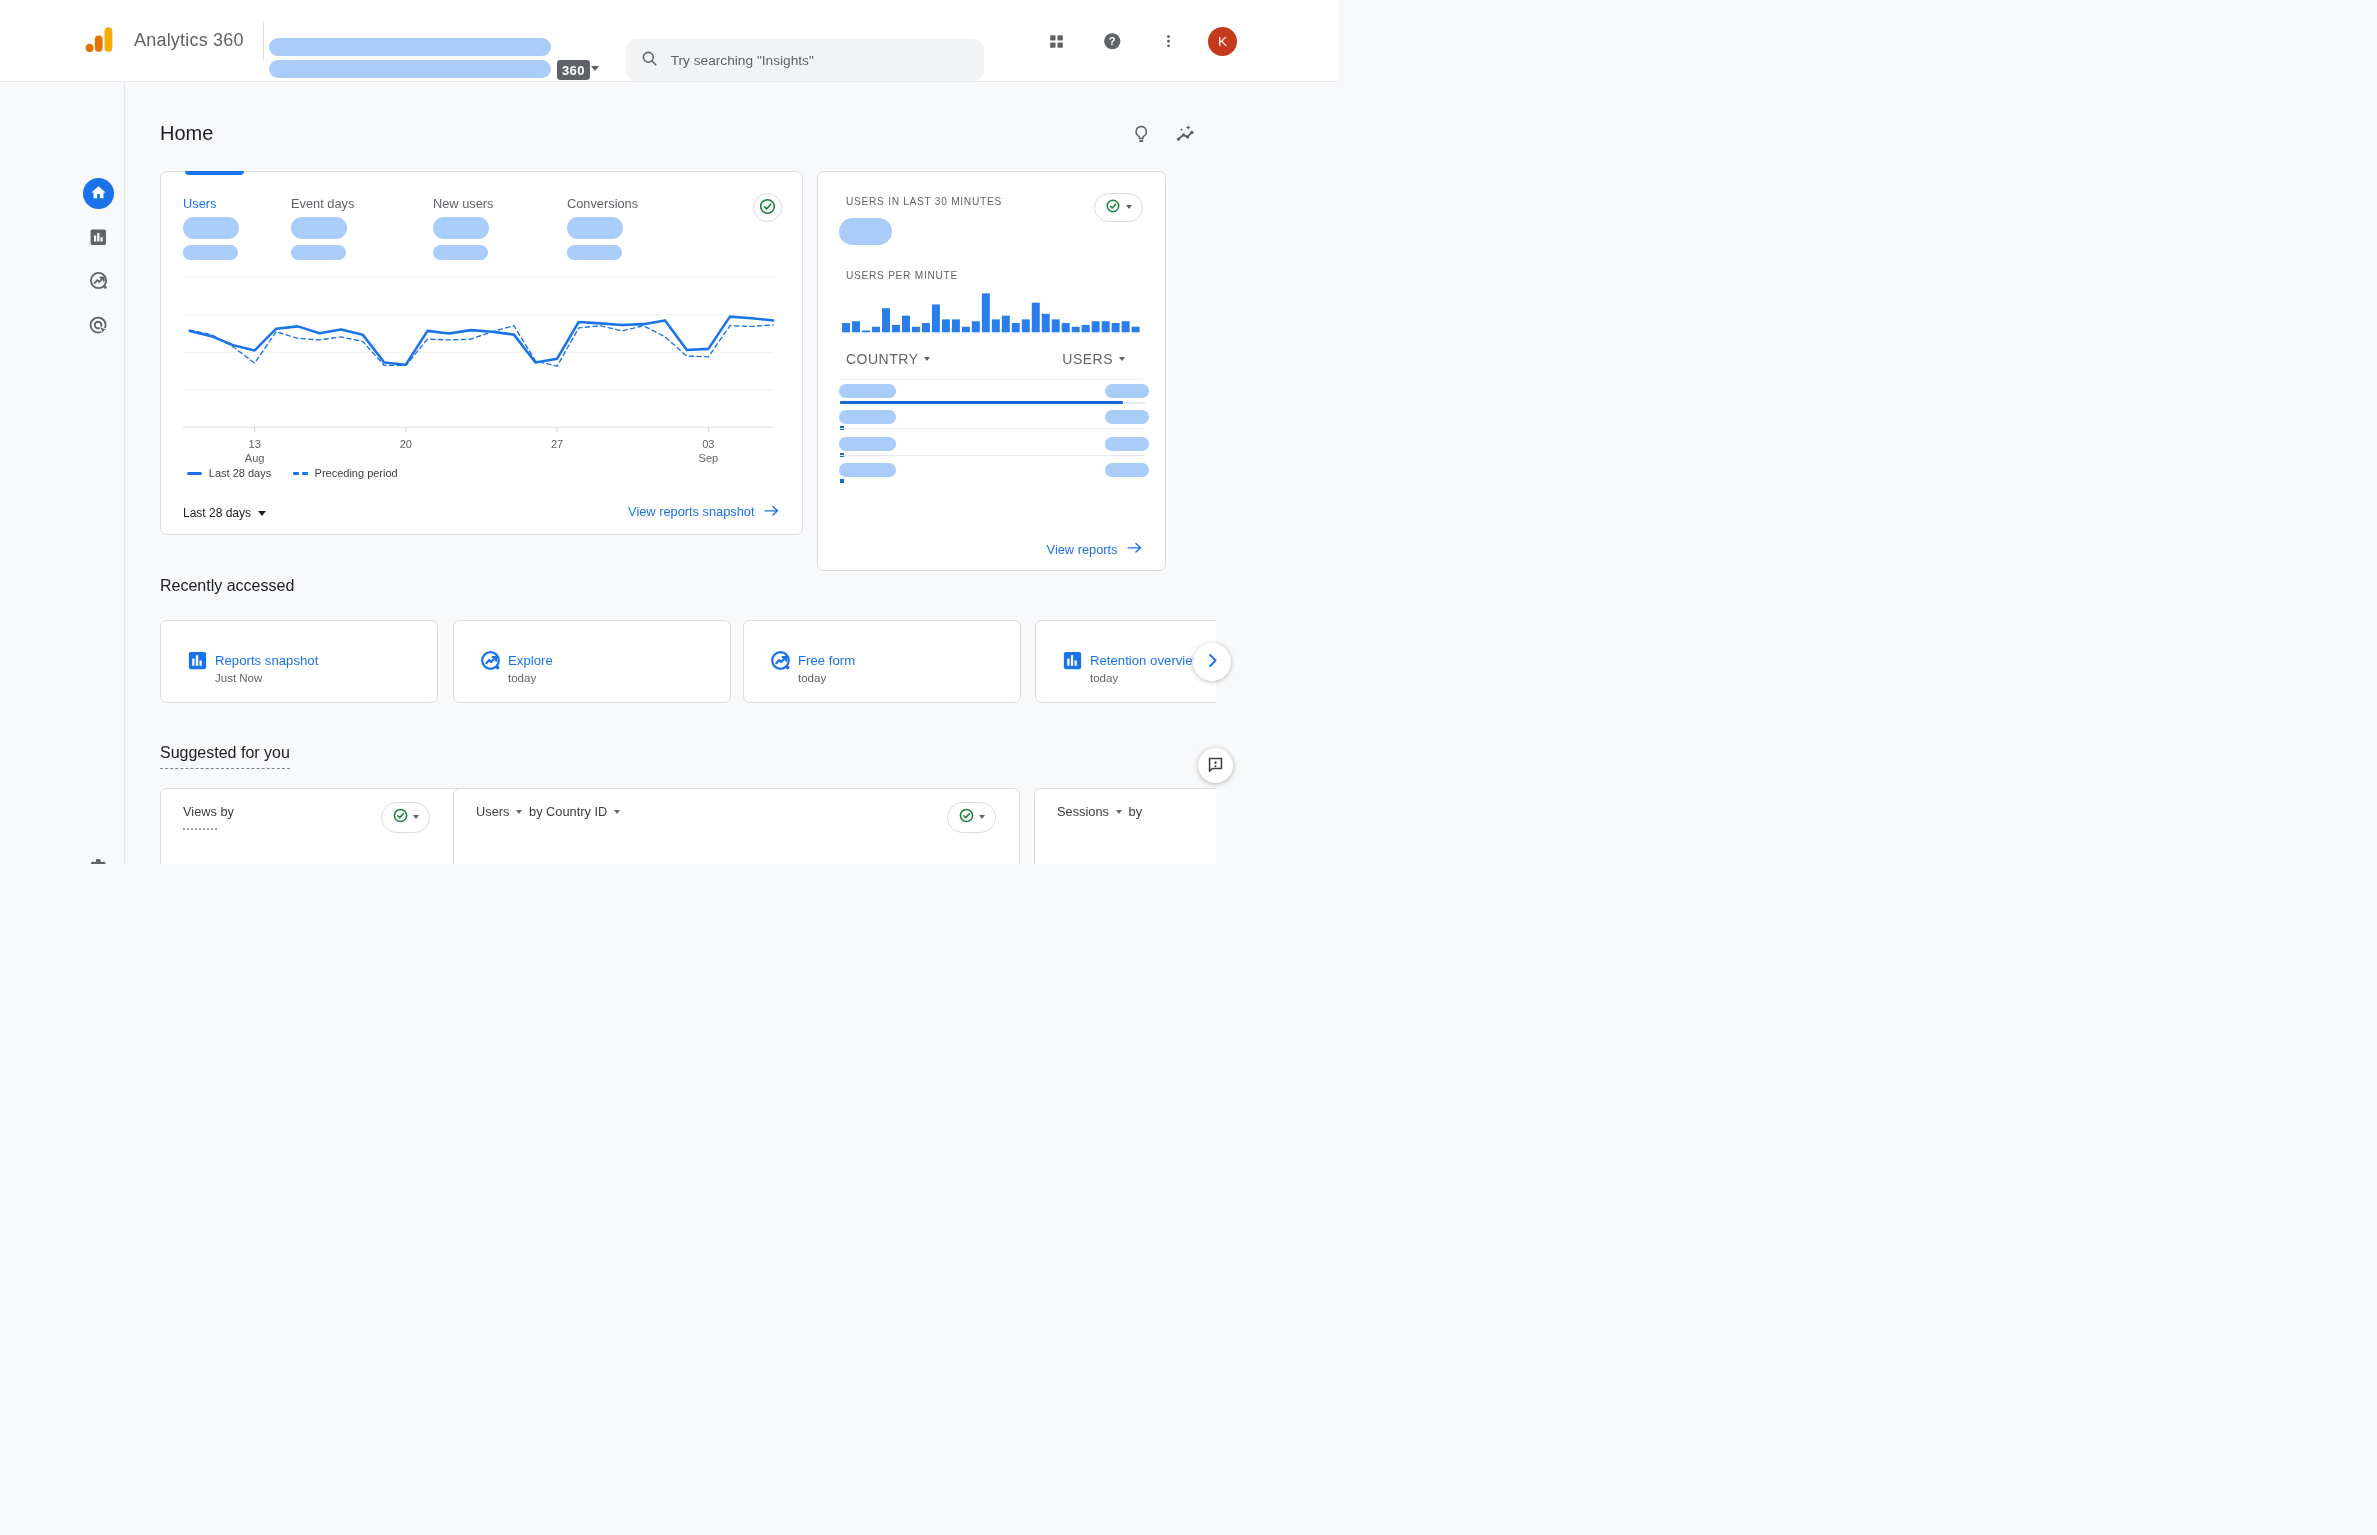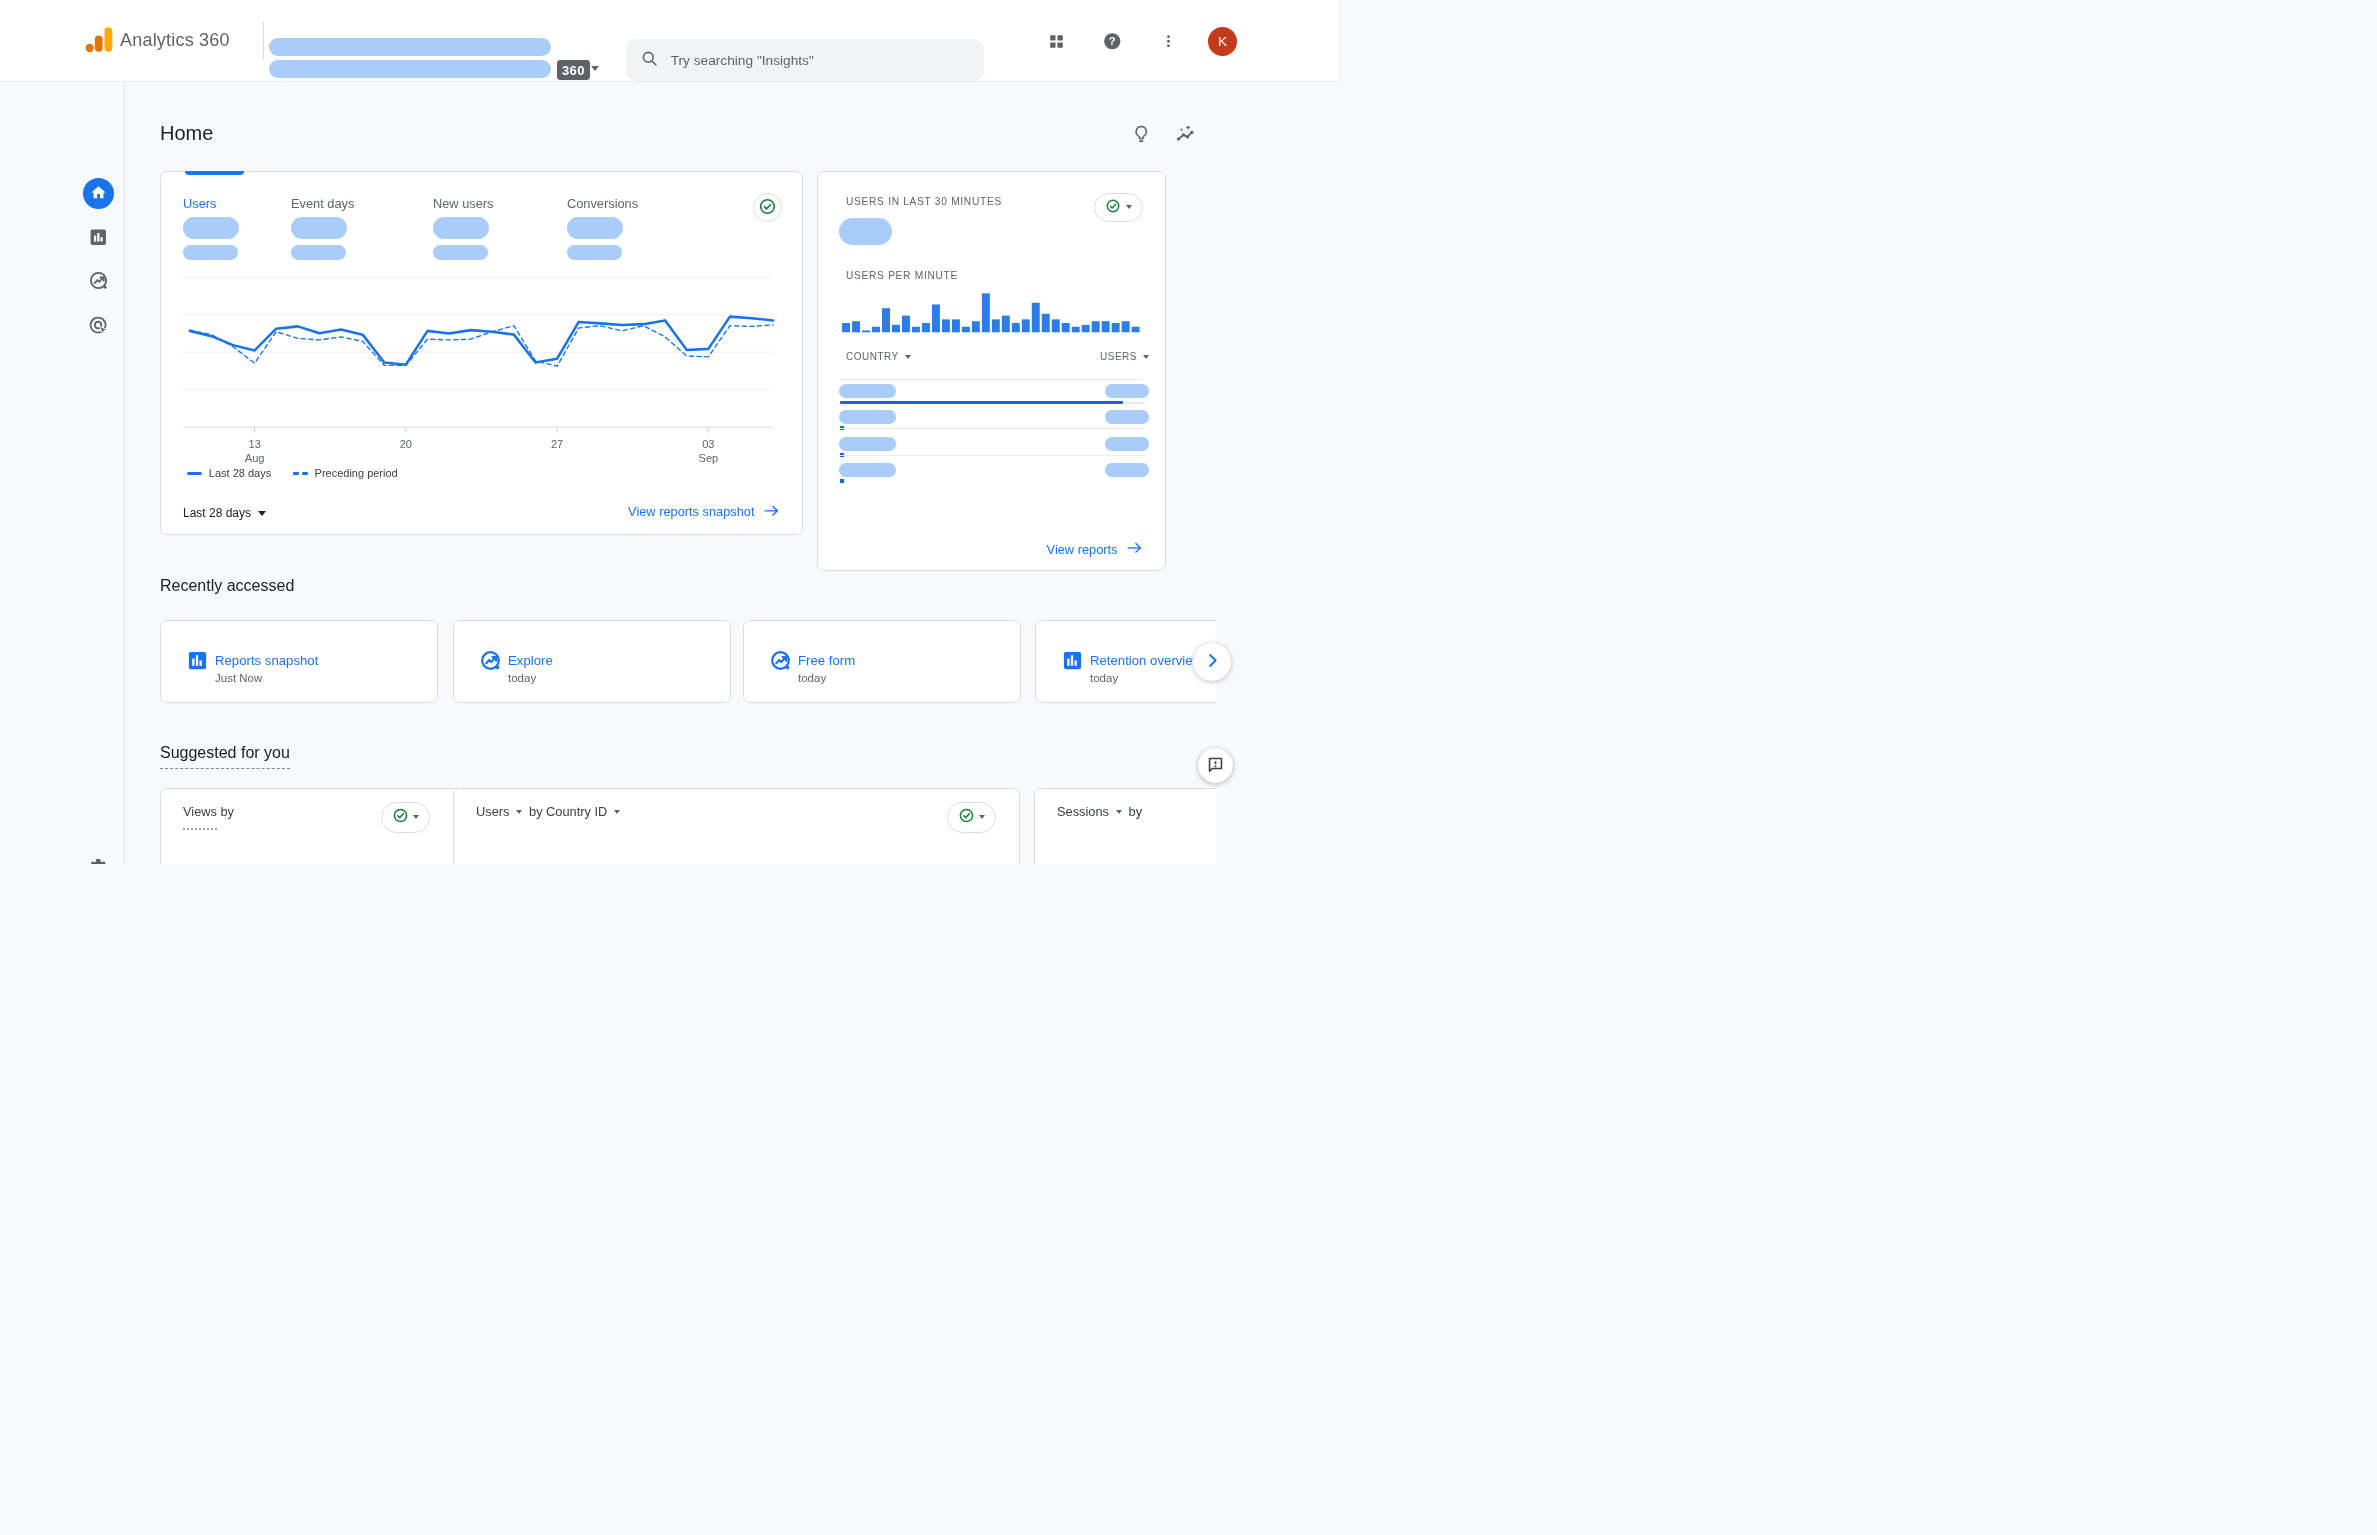--- a/index.html
+++ b/index.html
@@ -1,21 +1,21 @@
 <!DOCTYPE html>
 <html style="font-size:13.7px"><head>
 <meta charset="utf-8">
 <style>
   * { box-sizing: border-box; margin:0; padding:0; }
   html,body { width:1338px; height:864px; overflow:hidden; }
   body { font-family:"Liberation Sans", sans-serif; background:#f8f9fa; position:relative; color:#202124; }
 
   
   .header { position:absolute; left:0; top:0; width:1338px; height:82px; background:#fff; border-bottom:0.9px solid #e8eaed; z-index:5; }
-  .logo { position:absolute; left:85px; top:50%; transform:translateY(-50%); display:flex; align-items:center; gap:6px; cursor:pointer; }
+  .logo { position:absolute; left:85px; top:50%; transform:translateY(-50%); display:flex; align-items:center; gap:20px; cursor:pointer; }
   .logo-text { font-size:18px; color:#5f6368; letter-spacing:0.2px; }
   .hdr-divider { position:absolute; left:263px; top:22px; width:0.9px; height:38px; background:#dadce0; }
   .redact { background:#a9cdf8; border-radius:853px; }
   .acct-pill-top { position:absolute; left:269px; top:38px; width:282px; height:18px; }
   .acct-pill-bottom { position:absolute; left:269px; top:60px; width:282px; height:18px; }
   .badge360 { position:absolute; left:557px; top:60px; background:#5f6368; color:#fff; font-size:13px; font-weight:bold; padding:2.6px 5.1px; border-radius:3.4px; letter-spacing:0.3px; }
   .caret { width:0; height:0; border-left:4.3px solid transparent; border-right:4.3px solid transparent; border-top:5.1px solid #5f6368; display:inline-block; }
   .acct-caret { position:absolute; left:591px; top:66px; }
   .search { position:absolute; left:626px; top:39px; width:358px; height:42px; background:#f1f3f4; border-radius:10.2px; display:flex; align-items:center; padding:0 13.7px; gap:12px; }
   .search input { border:none; outline:none; background:transparent; font-size:13.7px; color:#202124; width:100%; font-family:inherit; }
@@ -57,21 +57,21 @@
   .card-footer-left { position:absolute; left:22px; bottom:13.7px; font-size:12px; color:#202124; display:flex; align-items:center; gap:6.8px; cursor:pointer; }
   .card-link { position:absolute; right:22px; bottom:13.7px; font-size:12.8px; font-weight:500; color:#1a73e8; display:flex; align-items:center; gap:8.5px; cursor:pointer; }
 
   
   .realtime { left:817px; top:171px; width:349px; height:400px; }
   .rt-title { position:absolute; left:28px; top:24px; font-size:10.2px; font-weight:500; color:#5f6368; letter-spacing:0.7px; }
   .rt-status { position:absolute; right:22px; top:20.5px; width:49px; height:29px; border:0.9px solid #dadce0; border-radius:14.5px; background:#fff; display:flex; align-items:center; justify-content:center; gap:4.3px; cursor:pointer; }
   .rt-count { position:absolute; left:20.5px; top:46px; width:53px; height:27px; border-radius:13.7px; }
   .rt-permin { position:absolute; left:28px; top:98px; font-size:10.2px; font-weight:500; color:#5f6368; letter-spacing:0.7px; }
   .bar-chart { position:absolute; left:22px; top:118px; }
-  .rt-thead { position:absolute; left:28px; right:16px; top:179px; display:flex; justify-content:space-between; font-size:10px; font-weight:500; color:#5f6368; letter-spacing:0.5px; }
+  .rt-thead { position:absolute; left:28px; right:40px; top:179px; display:flex; justify-content:space-between; font-size:14px; font-weight:500; color:#5f6368; letter-spacing:0.5px; }
   .rt-th { display:flex; align-items:center; gap:6px; cursor:pointer; }
   .rt-th .caret { border-top-width:4.3px; border-left-width:3.4px; border-right-width:3.4px; }
   .rt-head-divider { position:absolute; left:22px; right:22px; top:207px; height:0.9px; background:#e8eaed; }
   .rt-row { position:absolute; left:0; right:0; height:26.5px; }
   .rt-row .pl { position:absolute; left:20.5px; top:0; width:57px; height:13.7px; border-radius:6.8px; }
   .rt-row .pr { position:absolute; right:16px; top:0; width:44px; height:13.7px; border-radius:6.8px; }
   .rt-bar-full { position:absolute; left:22px; top:17px; width:283px; height:3.4px; background:#1967d2; border-radius:0.9px; }
   .rt-bar-rest { position:absolute; left:306px; top:18px; width:21.3px; height:1.7px; background:#e8eaed; }
   .rt-sq { position:absolute; left:22px; top:16px; width:4.3px; height:4.3px; background:#1967d2; }
   .rt-line { position:absolute; left:22px; top:18px; width:305px; height:0.9px; background:#e8eaed; }

